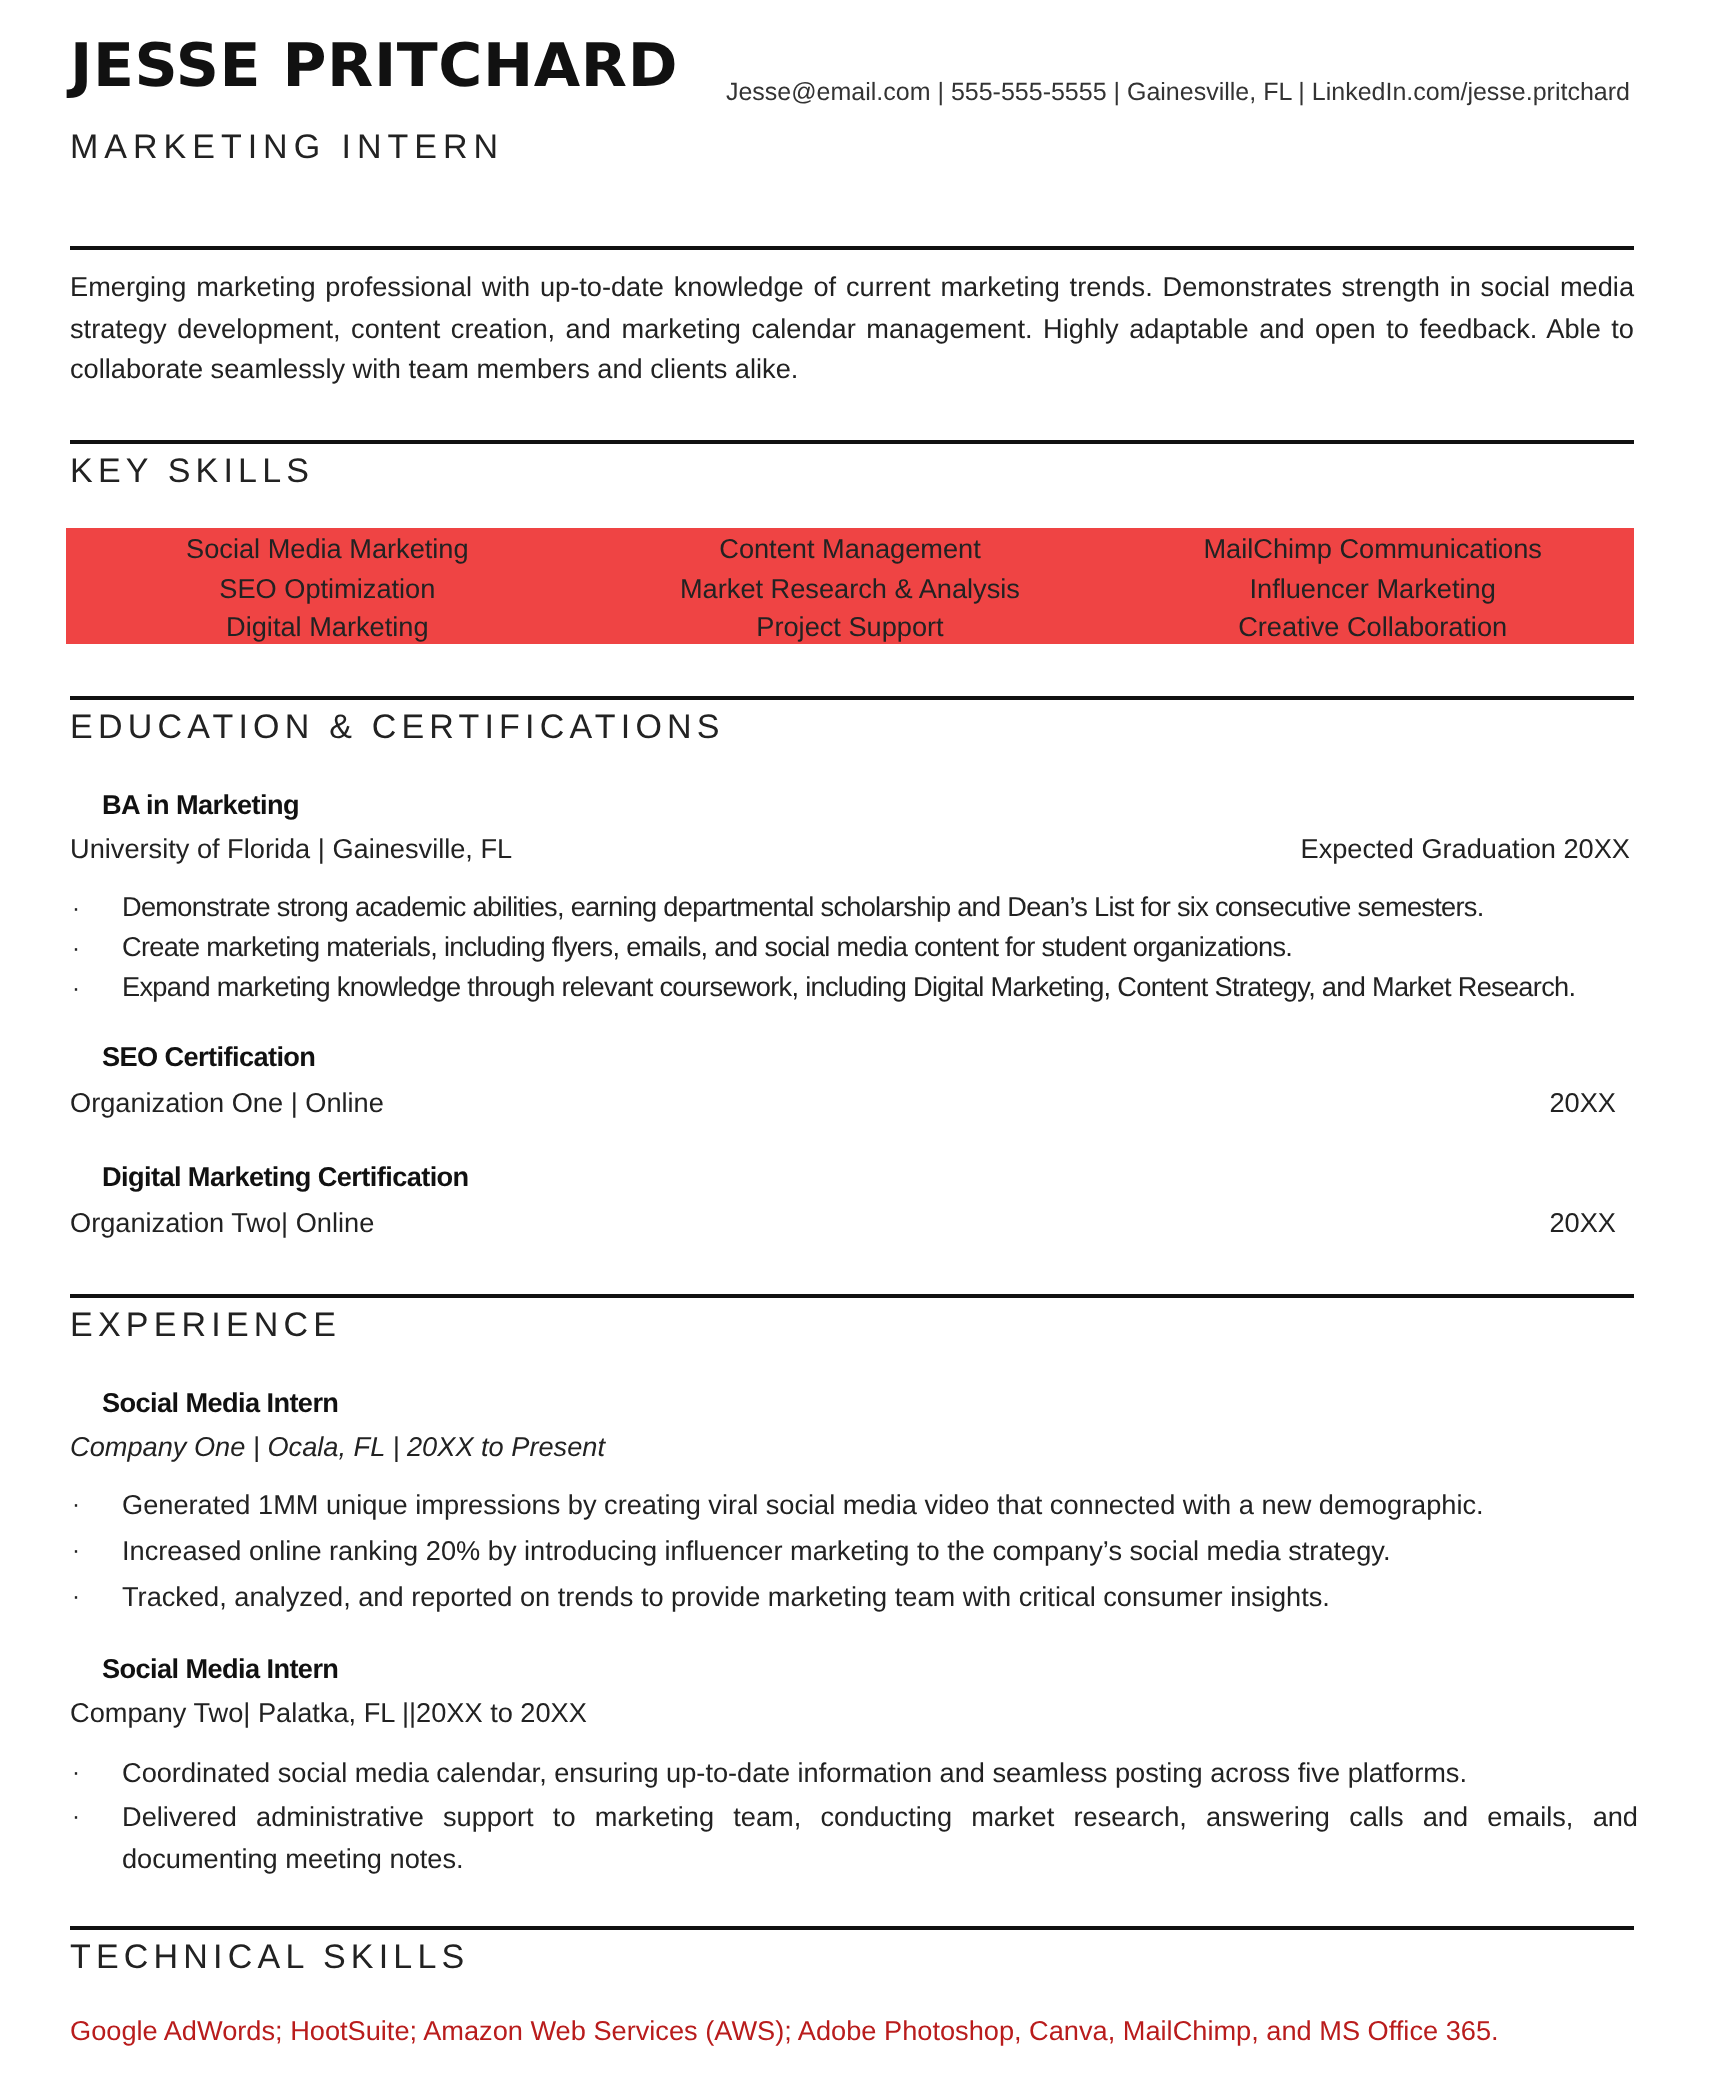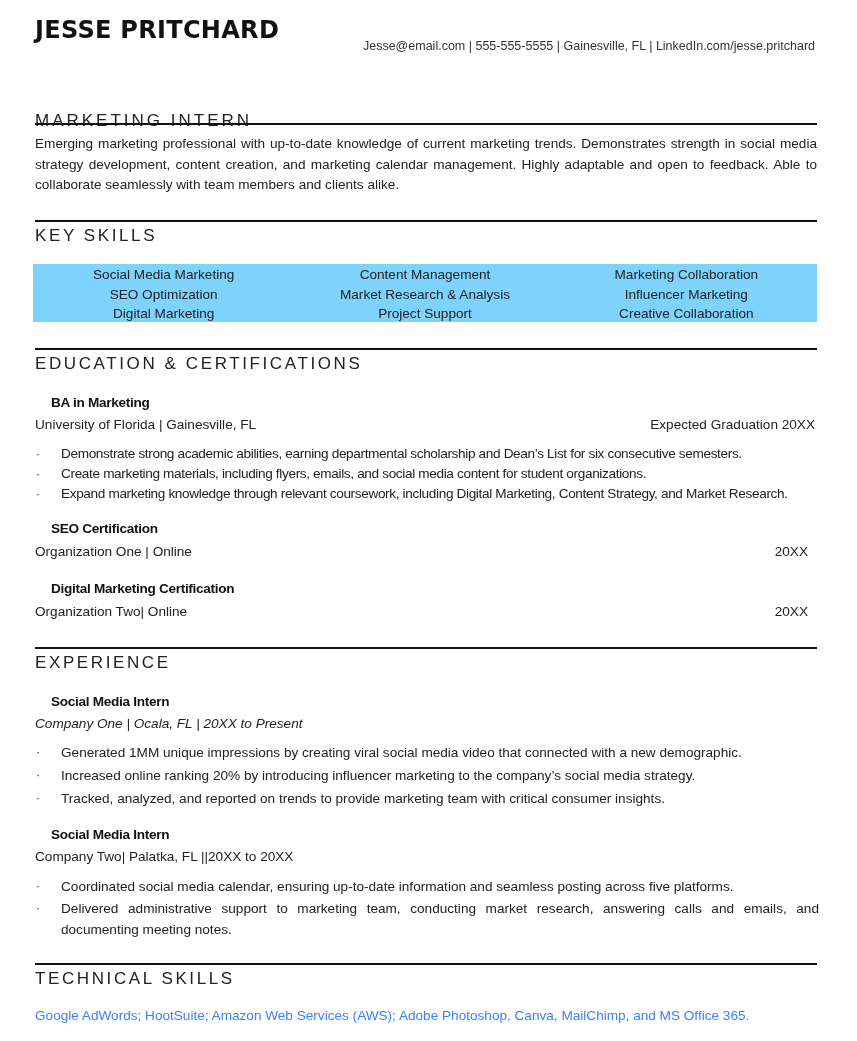--- a/index.html
+++ b/index.html
@@ -1,47 +1,47 @@
 <!DOCTYPE html>
 <html><head>
 <meta charset="utf-8">
 <style>
   * { box-sizing: border-box; margin: 0; padding: 0; }
   html, body { width: 857px; height: 1041px; background: #ffffff; overflow: hidden; }
   body { font-family: "Liberation Sans", sans-serif; color: #222; position: relative; }
 
-  .name { position: absolute; left: 35px; top: 16px; font-size: 24px; font-weight: bold; color: #111; letter-spacing: 0.3px; font-family: "DejaVu Sans", sans-serif; }
-  .jobtitle { position: absolute; left: 35px; top: 64px; font-size: 17px; letter-spacing: 3px; color: #222; margin-top: 47px; }
+  .name { position: absolute; left: 35px; top: 16px; font-size: 30px; font-weight: bold; color: #111; letter-spacing: 0.3px; font-family: "DejaVu Sans", sans-serif; }
+  .jobtitle { position: absolute; left: 35px; top: 64px; font-size: 17px; letter-spacing: 3px; color: #222; }
   .contact { position: absolute; right: 42px; top: 39px; font-size: 12.5px; color: #333; }
 
   .rule { position: absolute; left: 35px; width: 782px; height: 1.5px; background: #111; }
 
   .summary { position: absolute; left: 35px; top: 134px; width: 782px; font-size: 13.6px; line-height: 20.5px; text-align: justify; color: #222; }
 
   .section-title { position: absolute; left: 35px; font-size: 17px; letter-spacing: 2.6px; color: #222; }
 
-  .skills-box { position: absolute; left: 33px; top: 264px; width: 784px; height: 58px; background: #7dd3fc; display: grid; grid-template-columns: 1fr 1fr 1fr; padding-top: 1px; }
+  .skills-box { position: absolute; left: 33px; top: 264px; width: 784px; height: 58px; background: #ef4444; display: grid; grid-template-columns: 1fr 1fr 1fr; padding-top: 1px; }
   .skill-col { display: flex; flex-direction: column; align-items: center; }
   .skill { font-size: 13.6px; line-height: 19.5px; color: #222; }
 
   .entry-title { position: absolute; left: 35px; font-size: 13.6px; font-weight: bold; color: #111; letter-spacing: -0.3px; margin-left: 16px; }
   .entry-line { position: absolute; left: 35px; width: 782px; font-size: 13.6px; color: #222; display: flex; justify-content: space-between; }
   .entry-line .right { padding-right: 2px; }
   .entry-line .right.year { padding-right: 9px; }
 
   .bullets { position: absolute; left: 35px; width: 784px; font-size: 13.6px; color: #222; }
   .bullet { display: flex; align-items: flex-start; }
   .bullet .dot { width: 26px; flex: 0 0 26px; font-size: 12px; padding-left: 1px; }
   .bullet .txt { flex: 1; text-align: justify; }
 
   .edu-bullets .bullet { line-height: 20px; letter-spacing: -0.35px; }
   .exp-bullets .bullet { line-height: 23px; }
   .exp2-bullets .bullet { line-height: 21.5px; }
 
-  .tech { position: absolute; left: 35px; top: 1008px; font-size: 13.6px; color: #3b82f6; }
+  .tech { position: absolute; left: 35px; top: 1008px; font-size: 13.6px; color: #b91c1c; }
 </style>
 </head>
 <body>
 
 <div class="name">JESSE PRITCHARD</div>
 <div class="jobtitle">MARKETING INTERN</div>
 <div class="contact">Jesse@email.com | 555-555-5555 | Gainesville, FL | LinkedIn.com/jesse.pritchard</div>
 
 <div class="rule" style="top:123px;"></div>
 
@@ -55,21 +55,21 @@
     <span class="skill">Social Media Marketing</span>
     <span class="skill">SEO Optimization</span>
     <span class="skill">Digital Marketing</span>
   </div>
   <div class="skill-col">
     <span class="skill">Content Management</span>
     <span class="skill">Market Research &amp; Analysis</span>
     <span class="skill">Project Support</span>
   </div>
   <div class="skill-col">
-    <span class="skill">Marketing Collaboration</span>
+    <span class="skill">MailChimp Communications</span>
     <span class="skill">Influencer Marketing</span>
     <span class="skill">Creative Collaboration</span>
   </div>
 </div>
 
 <div class="rule" style="top:348px;"></div>
 
 <div class="section-title" style="top:354px;">EDUCATION &amp; CERTIFICATIONS</div>
 
 <div class="entry-title" style="top:395px;">BA in Marketing</div>

